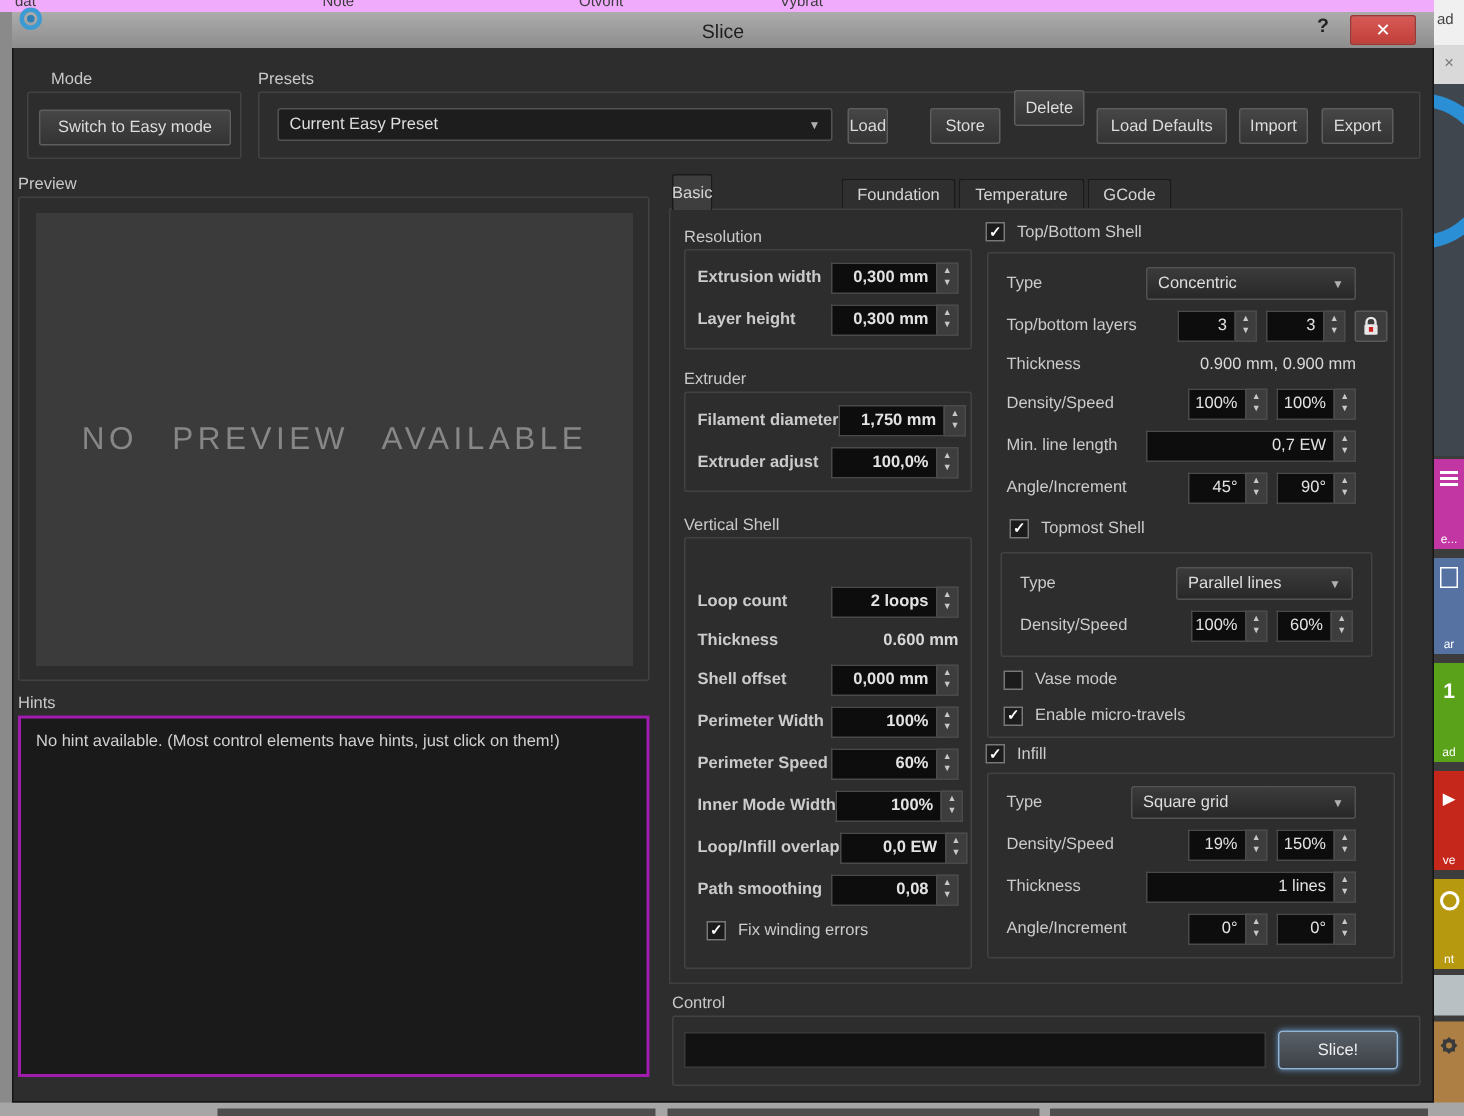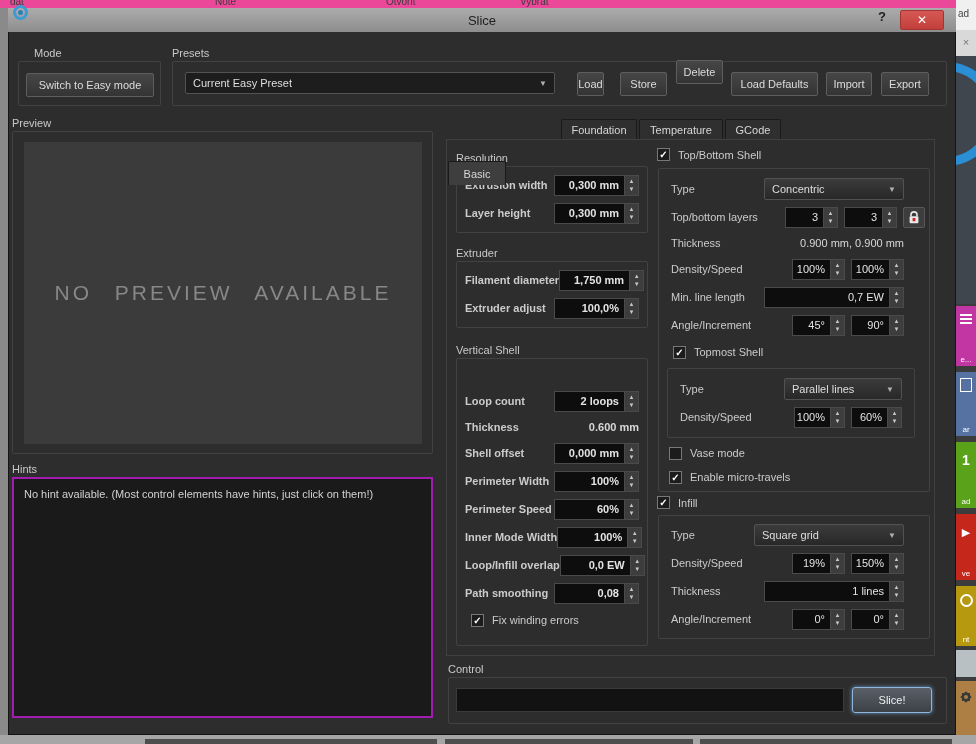--- a/index.html
+++ b/index.html
@@ -1,20 +1,20 @@
 <!DOCTYPE html>
 <html><head>
 <meta charset="utf-8">
 <style>
   html,body{margin:0;padding:0;}
   .canvas{position:relative;width:976px;height:744px;background:#8a8a8a;overflow:hidden;
           font-family:"Liberation Sans",sans-serif;-webkit-font-smoothing:antialiased;}
   i{font-style:normal;}
   
-  .top-strip{position:absolute;left:0;top:0;width:976px;height:8px;background:#ec4899;overflow:hidden;z-index:0;}
+  .top-strip{position:absolute;left:0;top:0;width:976px;height:8px;background:#f0abfc;overflow:hidden;z-index:0;}
   .top-strip span{position:absolute;top:-4px;font-size:10px;color:#3c3c3c;}
   .right-strip{position:absolute;left:956px;top:0;width:20px;height:744px;background:#3c3c3c;overflow:hidden;z-index:0;}
   .rs-block{position:absolute;left:0;width:20px;overflow:hidden;}
   .rs-label{position:absolute;bottom:2px;left:0;width:100%;text-align:center;font-size:8px;color:#fff;}
   .bottom-strip{position:absolute;left:0;top:735px;width:976px;height:9px;background:#a6a6a6;z-index:0;}
   .bottom-strip .seg{position:absolute;top:4px;height:5px;background:#4e4e4e;}
   
   .dialog{position:absolute;left:8px;top:8px;width:948px;height:727px;background:#2d2d2d;
           border:1px solid #151515;box-sizing:border-box;z-index:1;}
   .titlebar{position:absolute;left:8px;top:8px;width:948px;height:24px;
@@ -146,39 +146,39 @@
   <div class="gl" style="left:18px;top:47px;padding-left:16px;">Mode</div>
   <div class="gb" style="left:18px;top:61px;width:143px;height:45px;"></div>
   <div class="btn abs" style="left:26px;top:73px;width:128px;height:24px;">Switch to Easy mode</div>
 
   <div class="gl" style="left:172px;top:47px;">Presets</div>
   <div class="gb" style="left:172px;top:61px;width:775px;height:45px;"></div>
   <div class="dd dd-dark abs" style="left:185px;top:72px;width:370px;">
     <span>Current Easy Preset</span>
     <i class="dda">▼</i>
   </div>
-  <div class="btn abs" style="left:565px;top:72px;width:27px;height:24px;margin-left:12px;">Load</div>
+  <div class="btn abs" style="left:565px;top:72px;width:27px;height:24px;">Load</div>
   <div class="btn abs" style="left:620px;top:72px;width:47px;height:24px;">Store</div>
   <div class="btn abs" style="left:676px;top:60px;width:47px;height:24px;">Delete</div>
   <div class="btn abs" style="left:731px;top:72px;width:87px;height:24px;">Load Defaults</div>
   <div class="btn abs" style="left:826px;top:72px;width:46px;height:24px;">Import</div>
   <div class="btn abs" style="left:881px;top:72px;width:48px;height:24px;">Export</div>
 
   <div class="gl" style="left:12px;top:117px;">Preview</div>
   <div class="gb" style="left:12px;top:131px;width:421px;height:323px;"></div>
   <div class="preview-inner">
     <span class="preview-text">NO PREVIEW AVAILABLE</span>
   </div>
 
   <div class="gl" style="left:12px;top:463px;">Hints</div>
   <div class="hints-box">
     <div class="hint-text">No hint available. (Most control elements have hints, just click on them!)</div>
   </div>
 
-  <div class="tab active" style="left:448px;width:58px;margin-top:45px;">Basic</div>
+  <div class="tab active" style="left:448px;width:27px;">Basic</div>
   <div class="tab" style="left:493px;width:66px;margin-top:28px;">Advanced</div>
   <div class="tab" style="left:561px;width:76px;">Foundation</div>
   <div class="tab" style="left:639px;width:84px;">Temperature</div>
   <div class="tab" style="left:725px;width:56px;">GCode</div>
   <div class="tabpage"></div>
 
   <div class="gl" style="left:456px;top:152px;z-index:3;">Resolution</div>
   <div class="gb" style="left:456px;top:166px;width:192px;height:67px;padding-top:4px;z-index:3;">
     <div class="r">
       <span class="lab">Extrusion width</span>

